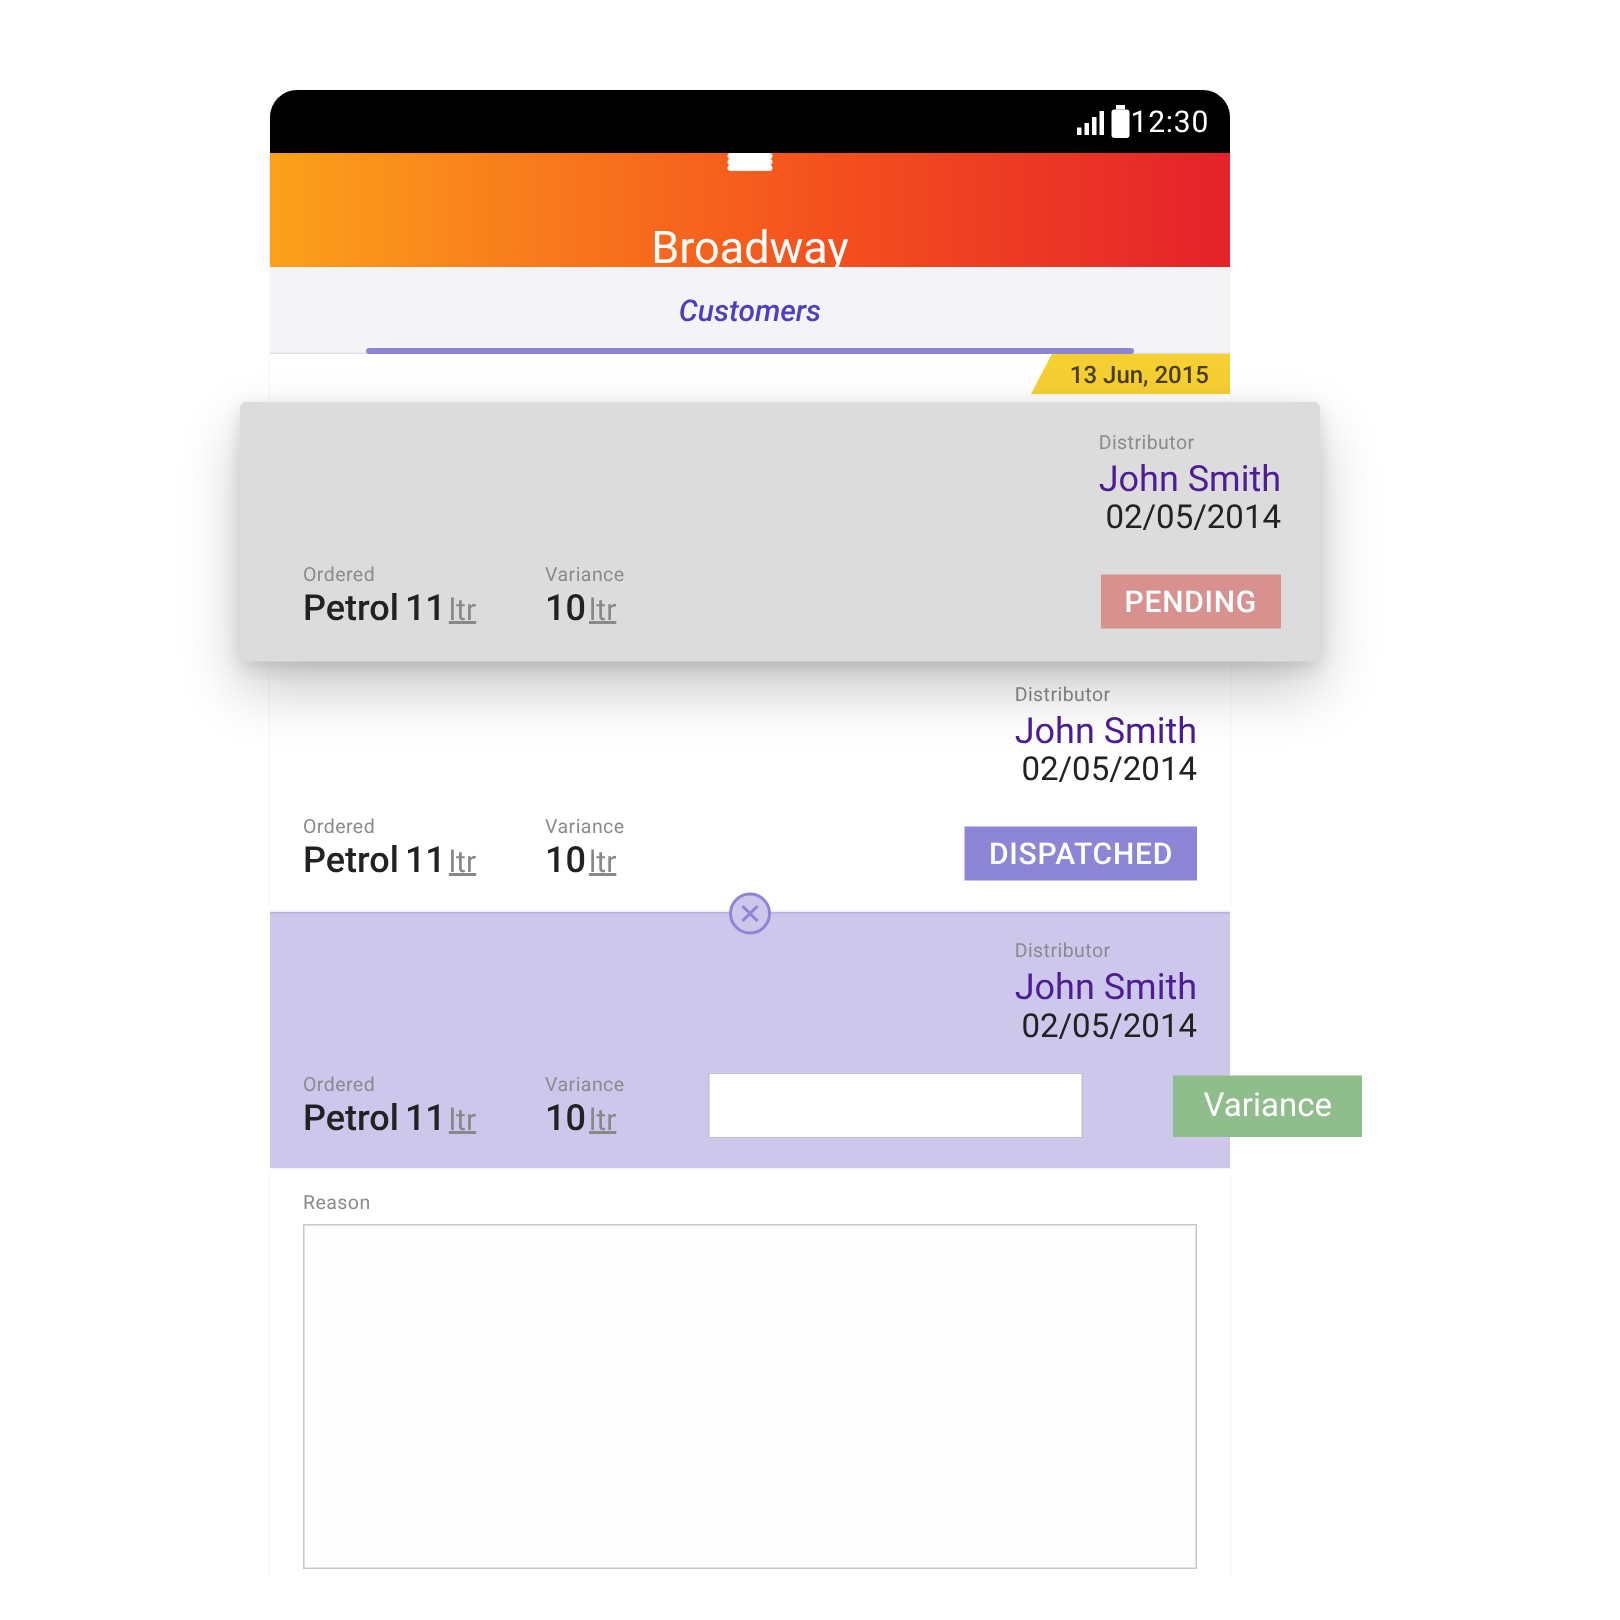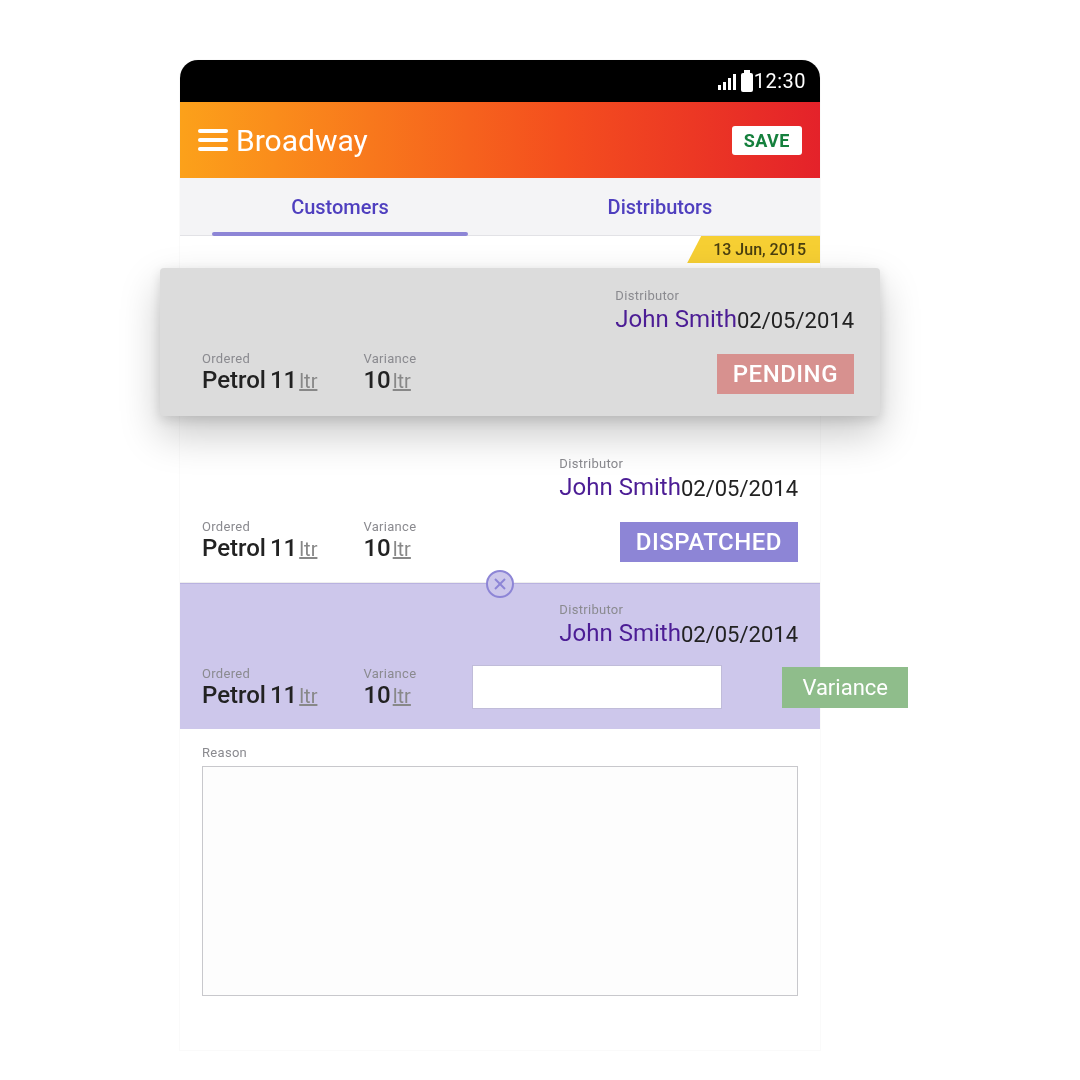--- a/index.html
+++ b/index.html
@@ -31,41 +31,42 @@
   .statusbar .time { font-size: 20px; letter-spacing: 0.5px; font-weight: 400; }
 
   
   .appbar {
     height: 76px;
     background: linear-gradient(90deg, #fca11a 0%, #f44e1e 60%, #e4222a 100%);
     display: flex;
     align-items: center;
     padding: 0 18px;
     color: #fff;
-    gap: 8px;
+    gap: 34px;
+    flex-direction: column;
   }
   .hamburger { width: 30px; height: 22px; display:flex; flex-direction:column; justify-content:space-between; cursor:pointer; }
   .hamburger span { display:block; height:4px; background:#fff; border-radius:2px; }
   .appbar .title { font-size: 30px; font-weight: 400; flex:1; }
   .save-btn {
     background:#fff; color:#15803d; font-weight:700; font-size:18px;
     padding: 4px 12px; border-radius:3px; letter-spacing:0.5px; cursor:pointer;
   }
 
   
   .tabs {
     background: #f4f4f6;
     display:flex;
     height: 58px;
     border-bottom: 1px solid #e2e2e6;
     position: relative;
   }
   .tab {
     flex:1; display:flex; align-items:center; justify-content:center;
-    color:#4f3fbf; font-size:20px; font-weight:500; cursor:pointer; position:relative;
+    color:#4f3fbf; font-size:20px; font-weight:500; cursor:pointer; position:relative;font-style:italic;
   }
   .tab.active::after {
     content:""; position:absolute; left:10%; right:10%; bottom:-1px; height:4px; background:#8d85d6; border-radius:2px;
   }
   .tab.active::before {
     content:""; position:absolute; bottom:-9px; left:50%; transform:translateX(-50%);
     width:0; height:0; border-left:8px solid transparent; border-right:8px solid transparent; border-top:8px solid #8d85d6;
   }
 
   
@@ -76,33 +77,33 @@
     padding: 4px 14px 4px 26px;
     clip-path: polygon(14px 0, 100% 0, 100% 100%, 0 100%);
   }
 
   
   .card {
     position:relative;
     padding: 18px 22px 20px 22px;
   }
 
-  .card .row1 { display:flex; justify-content:flex-end; align-items:flex-end; }
+  .card .row1 { display:flex; justify-content:space-between; align-items:flex-end;flex-direction:column; }
   .lbl { font-size:13px; color:#8a8a8f; letter-spacing:0.3px; }
   .distname { font-size:24px; color:#4c1d95; margin-top:2px; }
   .date { font-size:22px; color:#222; }
 
   .card .row2 { display:flex; align-items:flex-end; margin-top:18px; gap:46px; flex-wrap:nowrap; }
   .metric .val { font-size:24px; color:#222; font-weight:500; }
   .metric .val .unit { font-size:20px; color:#888; font-weight:400; margin-left:2px;text-decoration:underline; }
   .ordered-block { display:flex; align-items:flex-end; gap:4px; }
 
   .status-right { margin-left:auto; }
   .badge {
-    display:inline-block; padding:6px 16px; font-size:24px; font-weight:500; color:#fff; letter-spacing:0.5px;
+    display:inline-block; padding:6px 16px; font-size:20px; font-weight:500; color:#fff; letter-spacing:0.5px;
   }
   .badge.pending { background:#d7918f; }
   .badge.dispatched { background:#8d85d6; }
   .complete-btn {
     background:#8fbd8b; color:#fff; font-size:22px; padding:8px 20px; border:none; cursor:pointer;
   }
 
   
   .card.raised {
     position:absolute;
@@ -177,21 +178,20 @@
         <span></span>
         <span></span>
         <span></span>
       </div>
     <div class="title">Broadway</div>
     <div class="save-btn">SAVE</div>
   </div>
 
   <div class="tabs">
     <div class="tab active">Customers</div>
-    <div class="tab">Distributors</div>
   </div>
 
   <div class="date-ribbon-row">
     <div class="date-ribbon">13 Jun, 2015</div>
   </div>
 
   <div class="cardstack">
 
     <div class="raised-anchor">
       <div class="card raised">

